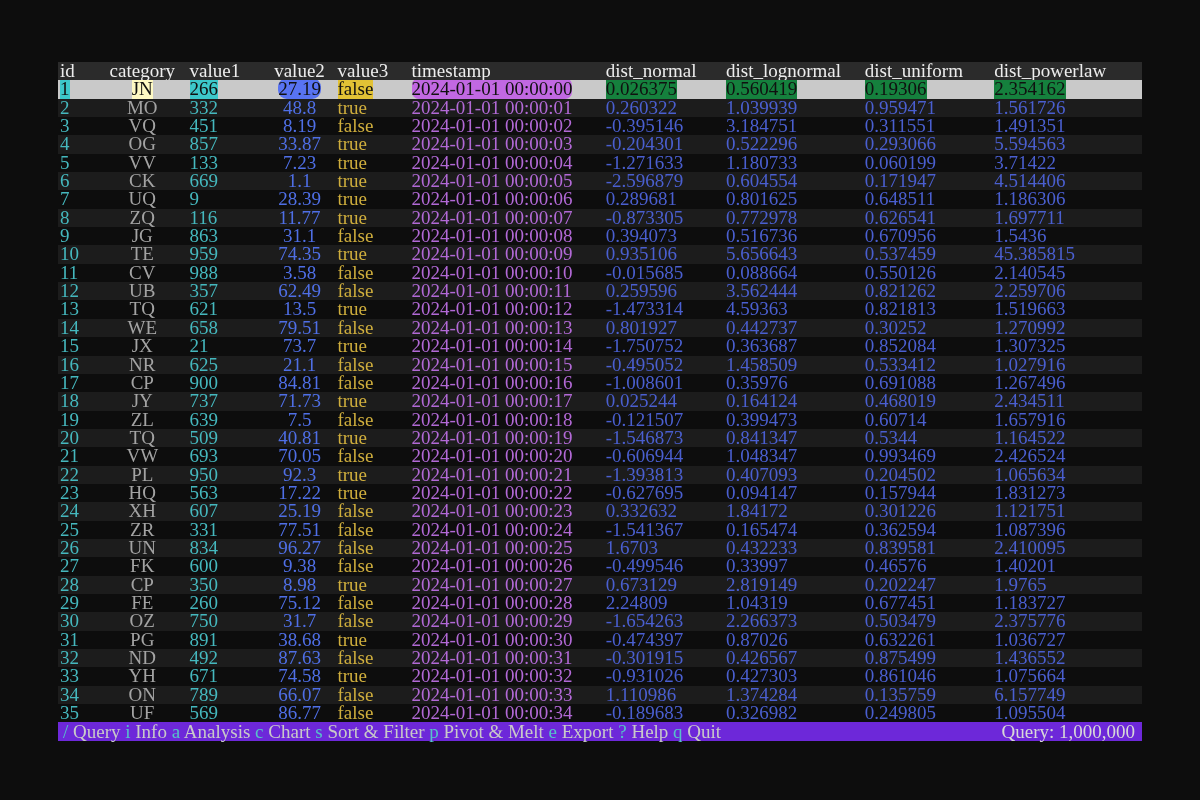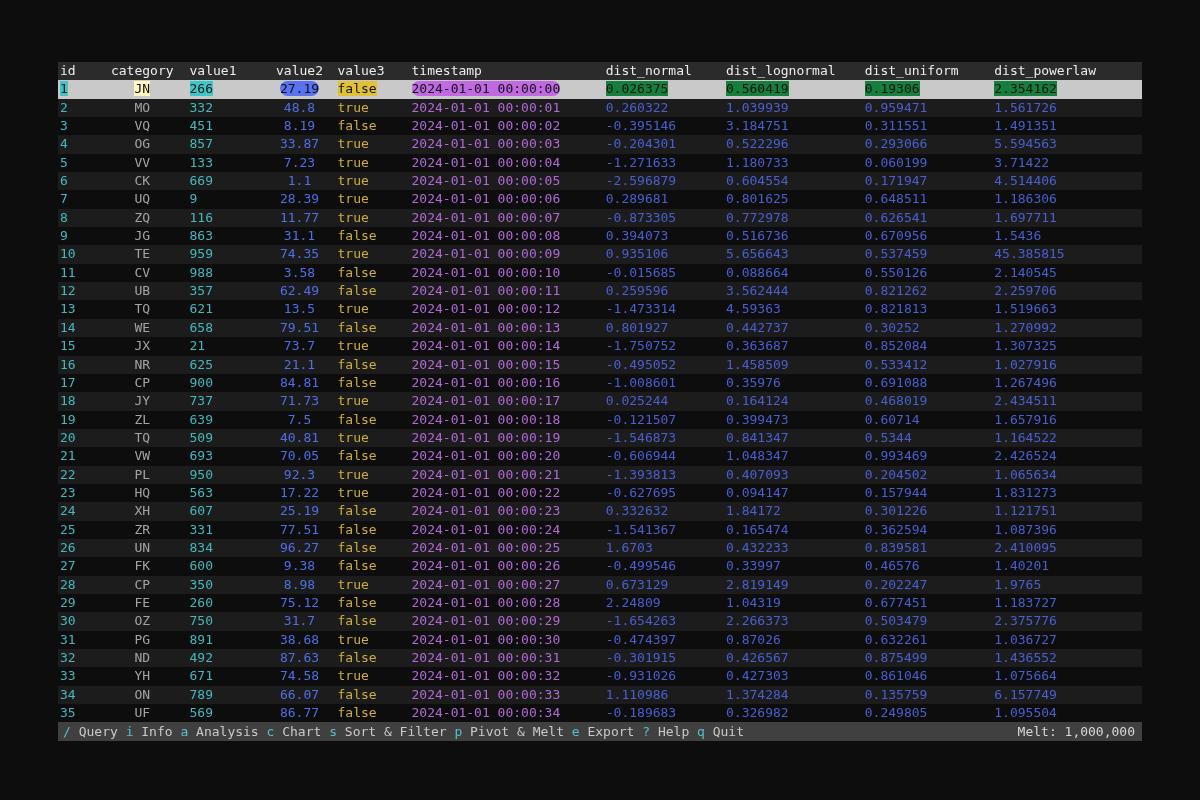--- a/index.html
+++ b/index.html
@@ -5,21 +5,22 @@
   html,body{margin:0;padding:0;}
   body{
     width:1200px;height:800px;
     background:#0d0d0d;
     position:relative;
     font-family:"DejaVu Sans Mono", monospace;
     overflow:hidden;
   }
   .terminal{
     position:absolute;left:58px;top:62px;width:1084px;
-    font-size:13px;
+    font-size:19px;
+    font-family:Liberation Serif, serif;
   }
   .header-row,.row{
     display:flex;height:18.35px;line-height:18.4px;white-space:pre;
   }
   .header-row{background:#2b2b2b;color:#ededed;}
   .row{color:#cccccc;}
   .row.stripe{background:#1c1c1c;}
   .row.selected{background:#c9c9c9;}
   .cell{overflow:hidden;flex-shrink:0;padding-left:2px;box-sizing:border-box;}
   .col-id{width:37px;}
@@ -40,21 +41,21 @@
   .type-dist{color:#4a5fd0;}
   .selected .val{color:#101010;}
   .selected .type-id,.selected .type-value1{background:#3cc8ca;}
   .selected .type-category{background:#fef9c3;}
   .selected .type-value2{background:#5873f2;}
   .selected .type-value3{background:#e2c235;}
   .selected .type-timestamp{background:#c168e2;border-radius:7px;}
   .selected .type-dist{background:#15803d;}
   .status-bar{
     display:flex;justify-content:space-between;align-items:center;
-    background:#404040;height:19px;line-height:19px;
+    background:#6d28d9;height:19px;line-height:19px;
     padding:0 7px 0 5px;color:#c9c9c9;white-space:pre;
   }
   .sb-item{margin-right:0;}
   .sb-key{color:#56c2c8;}
   .sb-label{color:#c9c9c9;}
   .status-right{color:#d8d8d8;}
 </style>
 </head>
 <body>
 
@@ -92,15 +93,15 @@
       <div class="row"><div class="cell col-id"><span class="val type-id">29</span></div><div class="cell col-category"><span class="val type-category">FE</span></div><div class="cell col-value1"><span class="val type-value1">260</span></div><div class="cell col-value2"><span class="val type-value2">75.12</span></div><div class="cell col-value3"><span class="val type-value3">false</span></div><div class="cell col-timestamp"><span class="val type-timestamp">2024-01-01 00:00:28</span></div><div class="cell col-dist_normal"><span class="val type-dist">2.24809</span></div><div class="cell col-dist_lognormal"><span class="val type-dist">1.04319</span></div><div class="cell col-dist_uniform"><span class="val type-dist">0.677451</span></div><div class="cell col-dist_powerlaw"><span class="val type-dist">1.183727</span></div></div>
       <div class="row stripe"><div class="cell col-id"><span class="val type-id">30</span></div><div class="cell col-category"><span class="val type-category">OZ</span></div><div class="cell col-value1"><span class="val type-value1">750</span></div><div class="cell col-value2"><span class="val type-value2">31.7</span></div><div class="cell col-value3"><span class="val type-value3">false</span></div><div class="cell col-timestamp"><span class="val type-timestamp">2024-01-01 00:00:29</span></div><div class="cell col-dist_normal"><span class="val type-dist">-1.654263</span></div><div class="cell col-dist_lognormal"><span class="val type-dist">2.266373</span></div><div class="cell col-dist_uniform"><span class="val type-dist">0.503479</span></div><div class="cell col-dist_powerlaw"><span class="val type-dist">2.375776</span></div></div>
       <div class="row"><div class="cell col-id"><span class="val type-id">31</span></div><div class="cell col-category"><span class="val type-category">PG</span></div><div class="cell col-value1"><span class="val type-value1">891</span></div><div class="cell col-value2"><span class="val type-value2">38.68</span></div><div class="cell col-value3"><span class="val type-value3">true</span></div><div class="cell col-timestamp"><span class="val type-timestamp">2024-01-01 00:00:30</span></div><div class="cell col-dist_normal"><span class="val type-dist">-0.474397</span></div><div class="cell col-dist_lognormal"><span class="val type-dist">0.87026</span></div><div class="cell col-dist_uniform"><span class="val type-dist">0.632261</span></div><div class="cell col-dist_powerlaw"><span class="val type-dist">1.036727</span></div></div>
       <div class="row stripe"><div class="cell col-id"><span class="val type-id">32</span></div><div class="cell col-category"><span class="val type-category">ND</span></div><div class="cell col-value1"><span class="val type-value1">492</span></div><div class="cell col-value2"><span class="val type-value2">87.63</span></div><div class="cell col-value3"><span class="val type-value3">false</span></div><div class="cell col-timestamp"><span class="val type-timestamp">2024-01-01 00:00:31</span></div><div class="cell col-dist_normal"><span class="val type-dist">-0.301915</span></div><div class="cell col-dist_lognormal"><span class="val type-dist">0.426567</span></div><div class="cell col-dist_uniform"><span class="val type-dist">0.875499</span></div><div class="cell col-dist_powerlaw"><span class="val type-dist">1.436552</span></div></div>
       <div class="row"><div class="cell col-id"><span class="val type-id">33</span></div><div class="cell col-category"><span class="val type-category">YH</span></div><div class="cell col-value1"><span class="val type-value1">671</span></div><div class="cell col-value2"><span class="val type-value2">74.58</span></div><div class="cell col-value3"><span class="val type-value3">true</span></div><div class="cell col-timestamp"><span class="val type-timestamp">2024-01-01 00:00:32</span></div><div class="cell col-dist_normal"><span class="val type-dist">-0.931026</span></div><div class="cell col-dist_lognormal"><span class="val type-dist">0.427303</span></div><div class="cell col-dist_uniform"><span class="val type-dist">0.861046</span></div><div class="cell col-dist_powerlaw"><span class="val type-dist">1.075664</span></div></div>
       <div class="row stripe"><div class="cell col-id"><span class="val type-id">34</span></div><div class="cell col-category"><span class="val type-category">ON</span></div><div class="cell col-value1"><span class="val type-value1">789</span></div><div class="cell col-value2"><span class="val type-value2">66.07</span></div><div class="cell col-value3"><span class="val type-value3">false</span></div><div class="cell col-timestamp"><span class="val type-timestamp">2024-01-01 00:00:33</span></div><div class="cell col-dist_normal"><span class="val type-dist">1.110986</span></div><div class="cell col-dist_lognormal"><span class="val type-dist">1.374284</span></div><div class="cell col-dist_uniform"><span class="val type-dist">0.135759</span></div><div class="cell col-dist_powerlaw"><span class="val type-dist">6.157749</span></div></div>
       <div class="row"><div class="cell col-id"><span class="val type-id">35</span></div><div class="cell col-category"><span class="val type-category">UF</span></div><div class="cell col-value1"><span class="val type-value1">569</span></div><div class="cell col-value2"><span class="val type-value2">86.77</span></div><div class="cell col-value3"><span class="val type-value3">false</span></div><div class="cell col-timestamp"><span class="val type-timestamp">2024-01-01 00:00:34</span></div><div class="cell col-dist_normal"><span class="val type-dist">-0.189683</span></div><div class="cell col-dist_lognormal"><span class="val type-dist">0.326982</span></div><div class="cell col-dist_uniform"><span class="val type-dist">0.249805</span></div><div class="cell col-dist_powerlaw"><span class="val type-dist">1.095504</span></div></div>
     </div>
   <div class="status-bar">
     <div class="status-left" id="status-left"><span class="sb-item"><span class="sb-key">/</span><span class="sb-label"> Query </span></span><span class="sb-item"><span class="sb-key">i</span><span class="sb-label"> Info </span></span><span class="sb-item"><span class="sb-key">a</span><span class="sb-label"> Analysis </span></span><span class="sb-item"><span class="sb-key">c</span><span class="sb-label"> Chart </span></span><span class="sb-item"><span class="sb-key">s</span><span class="sb-label"> Sort &amp; Filter </span></span><span class="sb-item"><span class="sb-key">p</span><span class="sb-label"> Pivot &amp; Melt </span></span><span class="sb-item"><span class="sb-key">e</span><span class="sb-label"> Export </span></span><span class="sb-item"><span class="sb-key">?</span><span class="sb-label"> Help </span></span><span class="sb-item"><span class="sb-key">q</span><span class="sb-label"> Quit </span></span></div>
-    <div class="status-right">Melt: 1,000,000</div>
+    <div class="status-right">Query: 1,000,000</div>
   </div>
 </div>
 
 </body></html>

